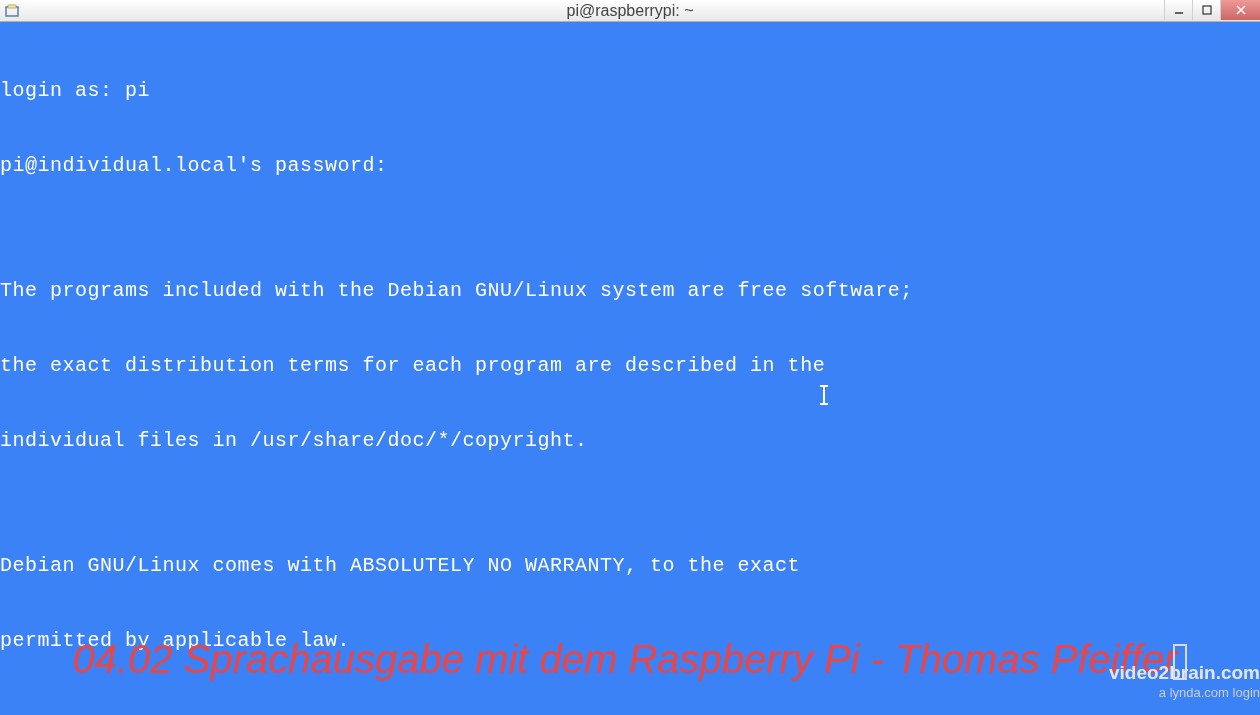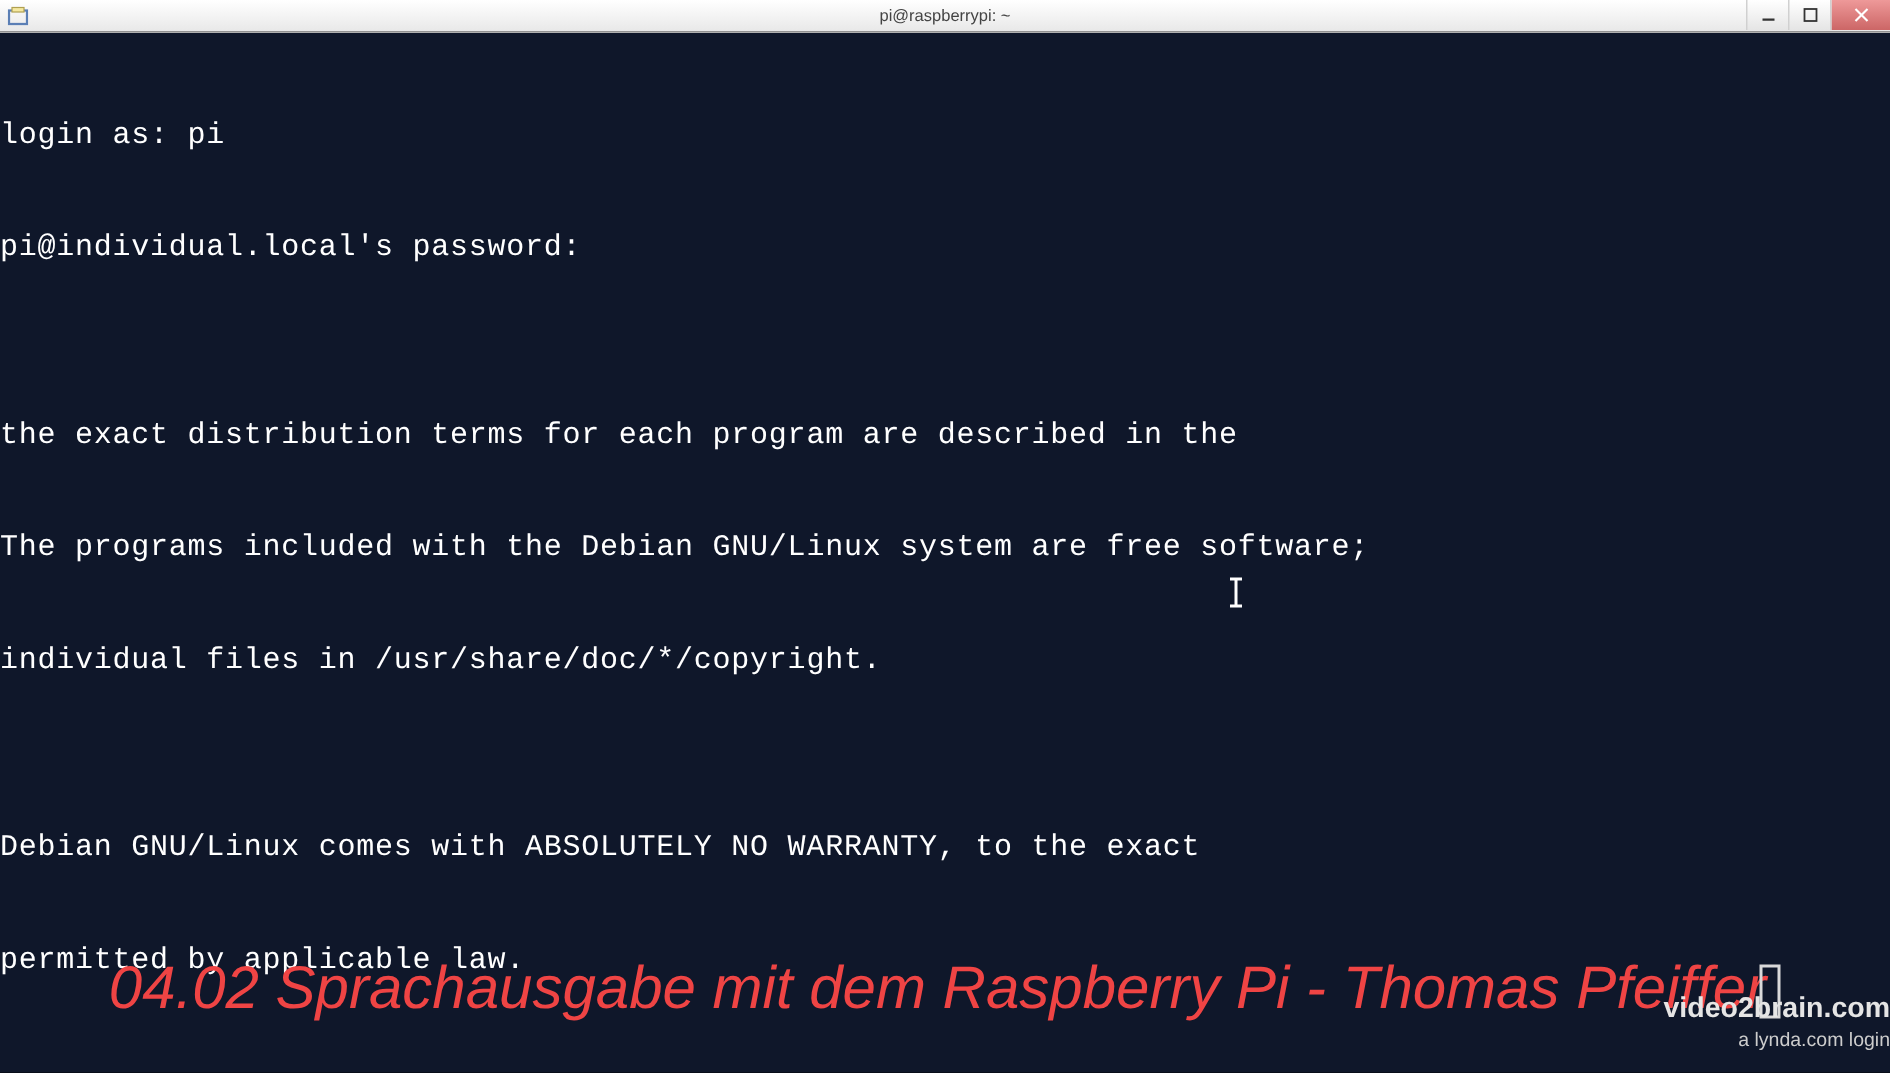--- a/index.html
+++ b/index.html
@@ -7,21 +7,21 @@
   body { background: #000; position: relative; }
 
   
   .titlebar {
     height: 22px;
     background: linear-gradient(to bottom, #ffffff, #e8e8e8);
     border-bottom: 1px solid #b0b0b0;
     display: flex;
     align-items: center;
     position: relative;
-    font-size: 11px;
+    font-size: 16px;
     color: #444;
   }
   .titlebar .putty-icon {
     width: 16px; height: 16px; margin-left: 4px;
     display: inline-flex; align-items: center; justify-content: center;
     color: #5b7fb5; font-size: 12px; font-weight: bold;
   }
   .titlebar .title {
     position: absolute;
     left: 50%;
@@ -41,21 +41,21 @@
     background: linear-gradient(to bottom, #fff, #e5e5e5);
   }
   .titlebar .btn.close {
     background: linear-gradient(to bottom, #e99, #c66);
     color: #fff5f5; width: 40px;
   }
   .titlebar .btn svg { display: block; }
 
   
   .terminal {
-    background: #0f172a;
+    background: #3b82f6;
     color: #fff;
     font-family: "Courier New", "Lucida Console", monospace;
     font-size: 20px;
     line-height: 25px;
     letter-spacing: 0.5px;
     padding: 6px 0 0 0;
     white-space: pre;
     height: calc(715px - 22px);
     position: relative;
   }
@@ -135,22 +135,22 @@
           <line x1="9" y1="1" x2="1" y2="9" stroke="#fff" stroke-width="1.4"></line>
         </svg>
     </div>
   </div>
 </div>
 
 <div class="terminal">
   <div class="line">login as: pi</div>
   <div class="line">pi@individual.local's password:</div>
   <div class="line"></div>
+  <div class="line">The programs included with the Debian GNU/Linux system are free software;</div>
   <div class="line">the exact distribution terms for each program are described in the</div>
-  <div class="line">The programs included with the Debian GNU/Linux system are free software;</div>
   <div class="line">individual files in /usr/share/doc/*/copyright.</div>
   <div class="line"></div>
   <div class="line">Debian GNU/Linux comes with ABSOLUTELY NO WARRANTY, to the exact</div>
   <div class="line">permitted by applicable law.</div>
   
   
 
   <div class="ibeam"></div>
 </div>
 

